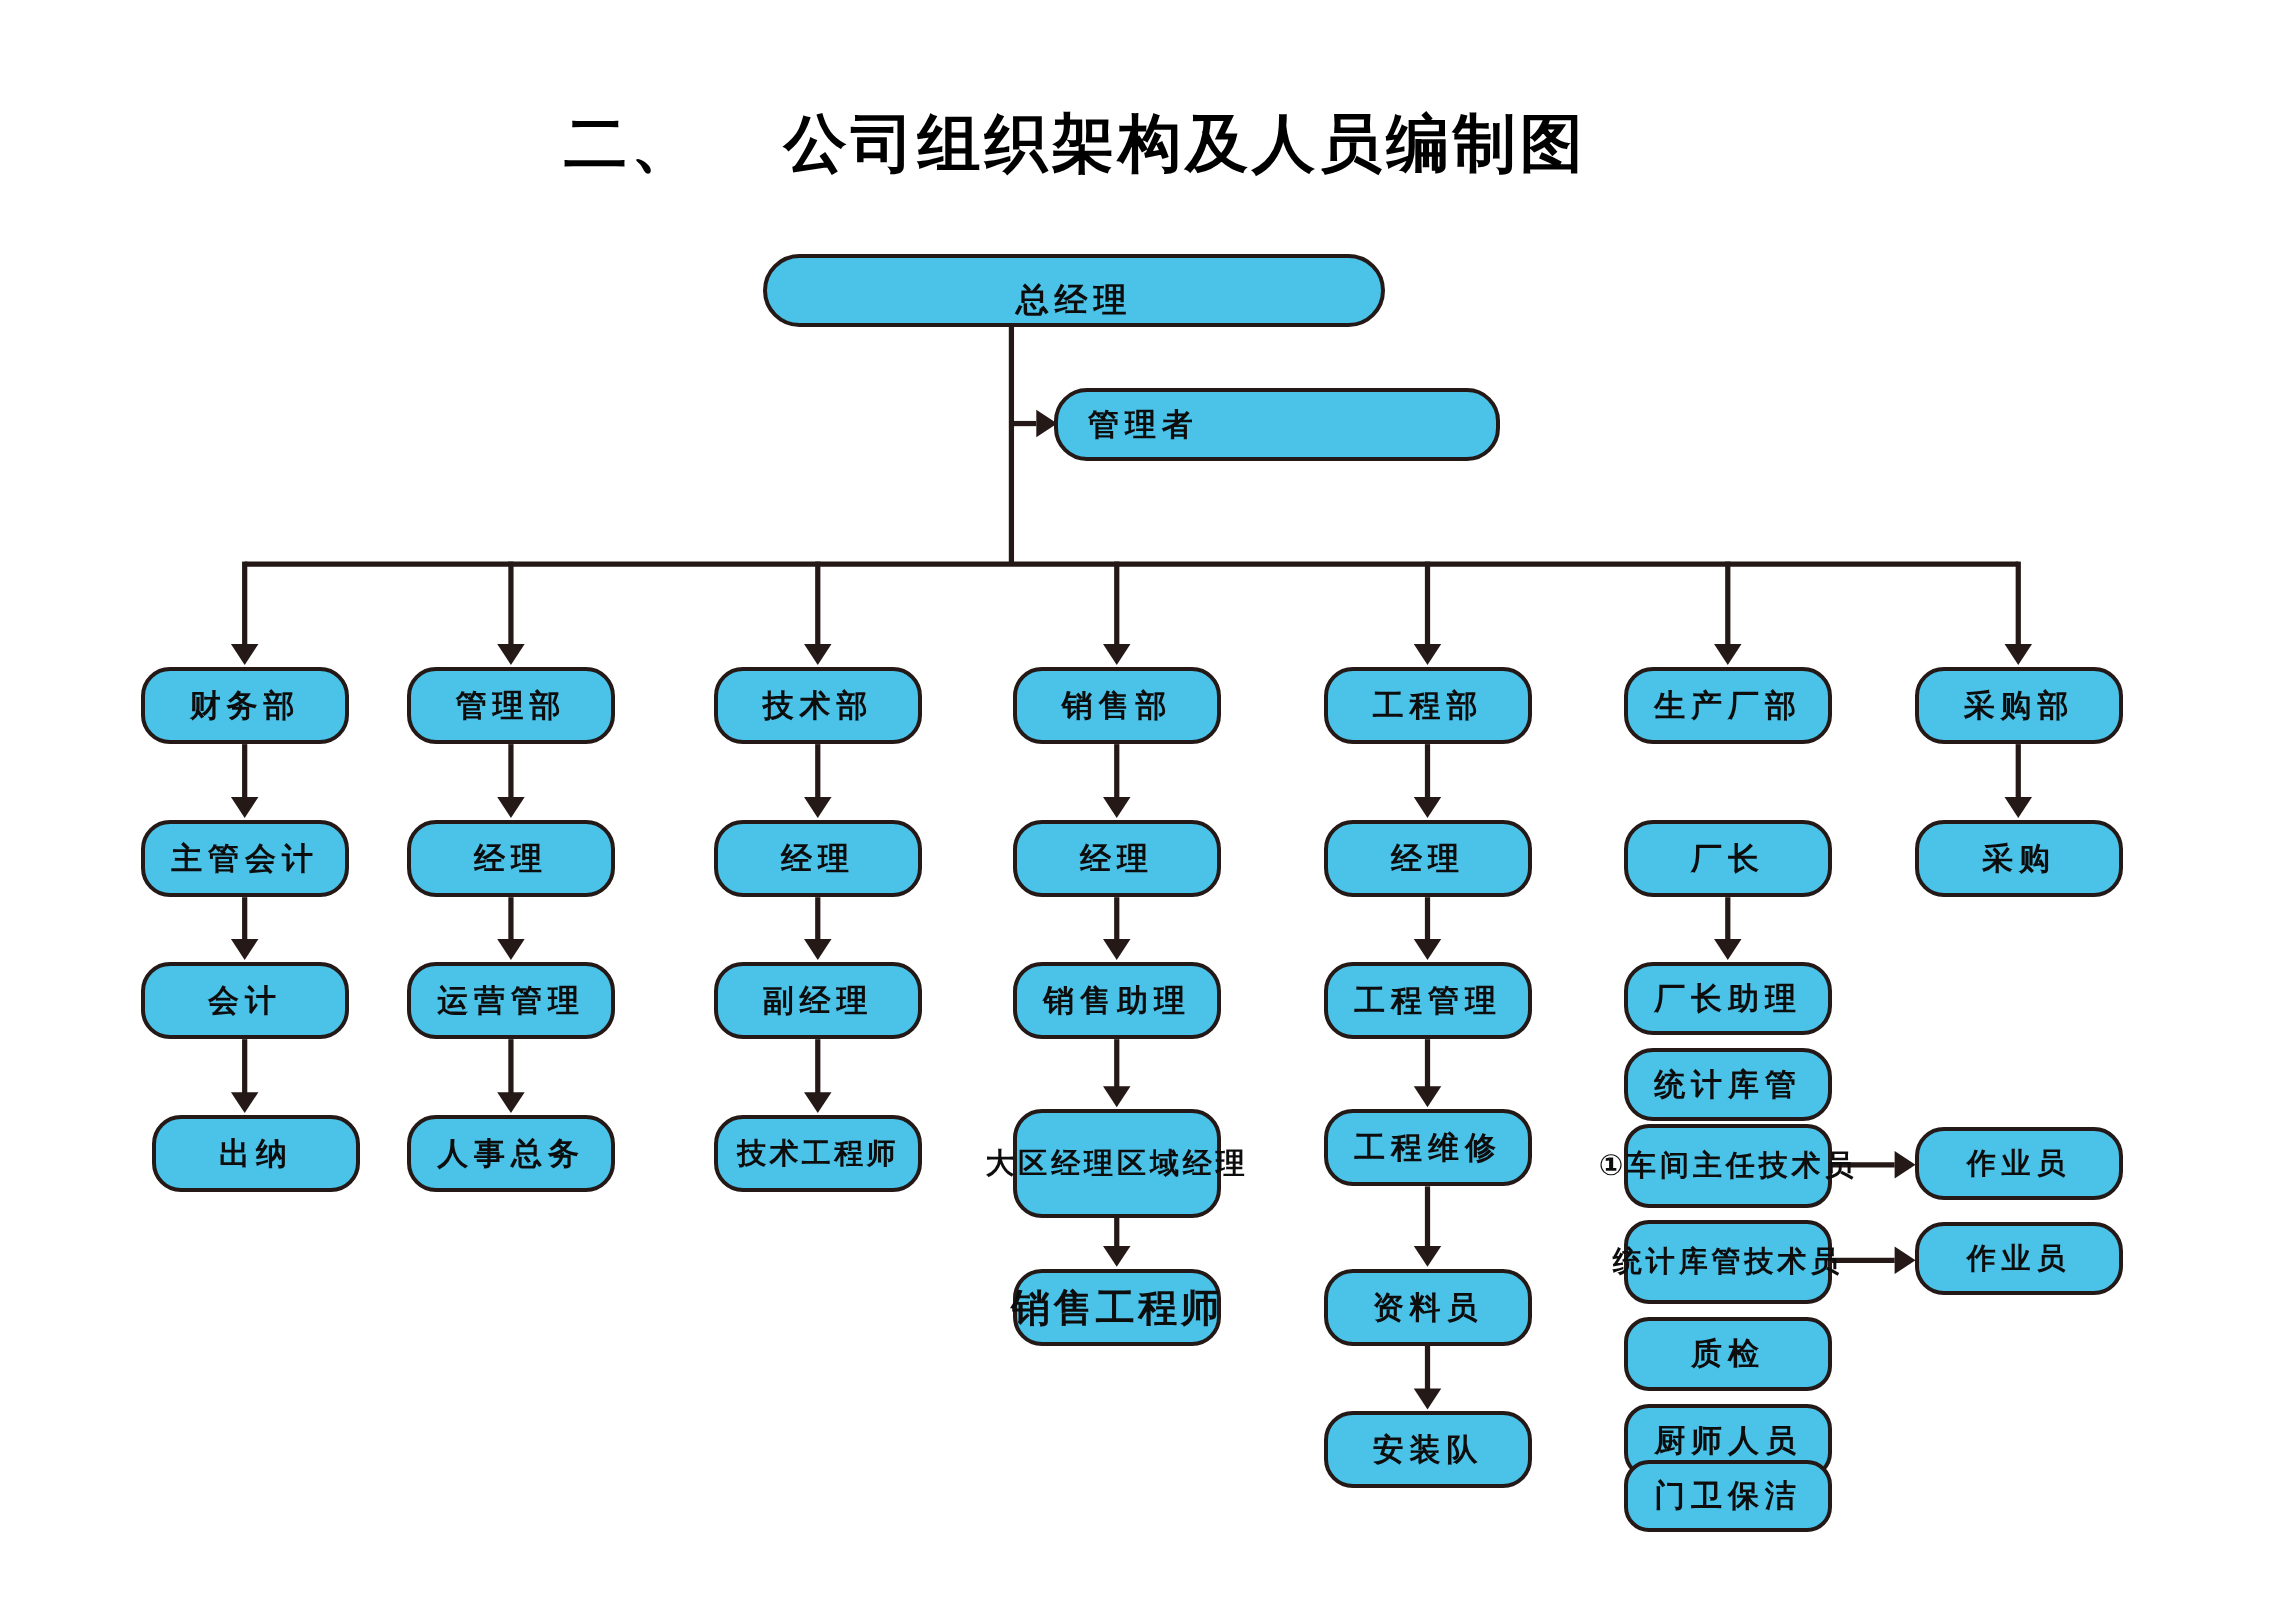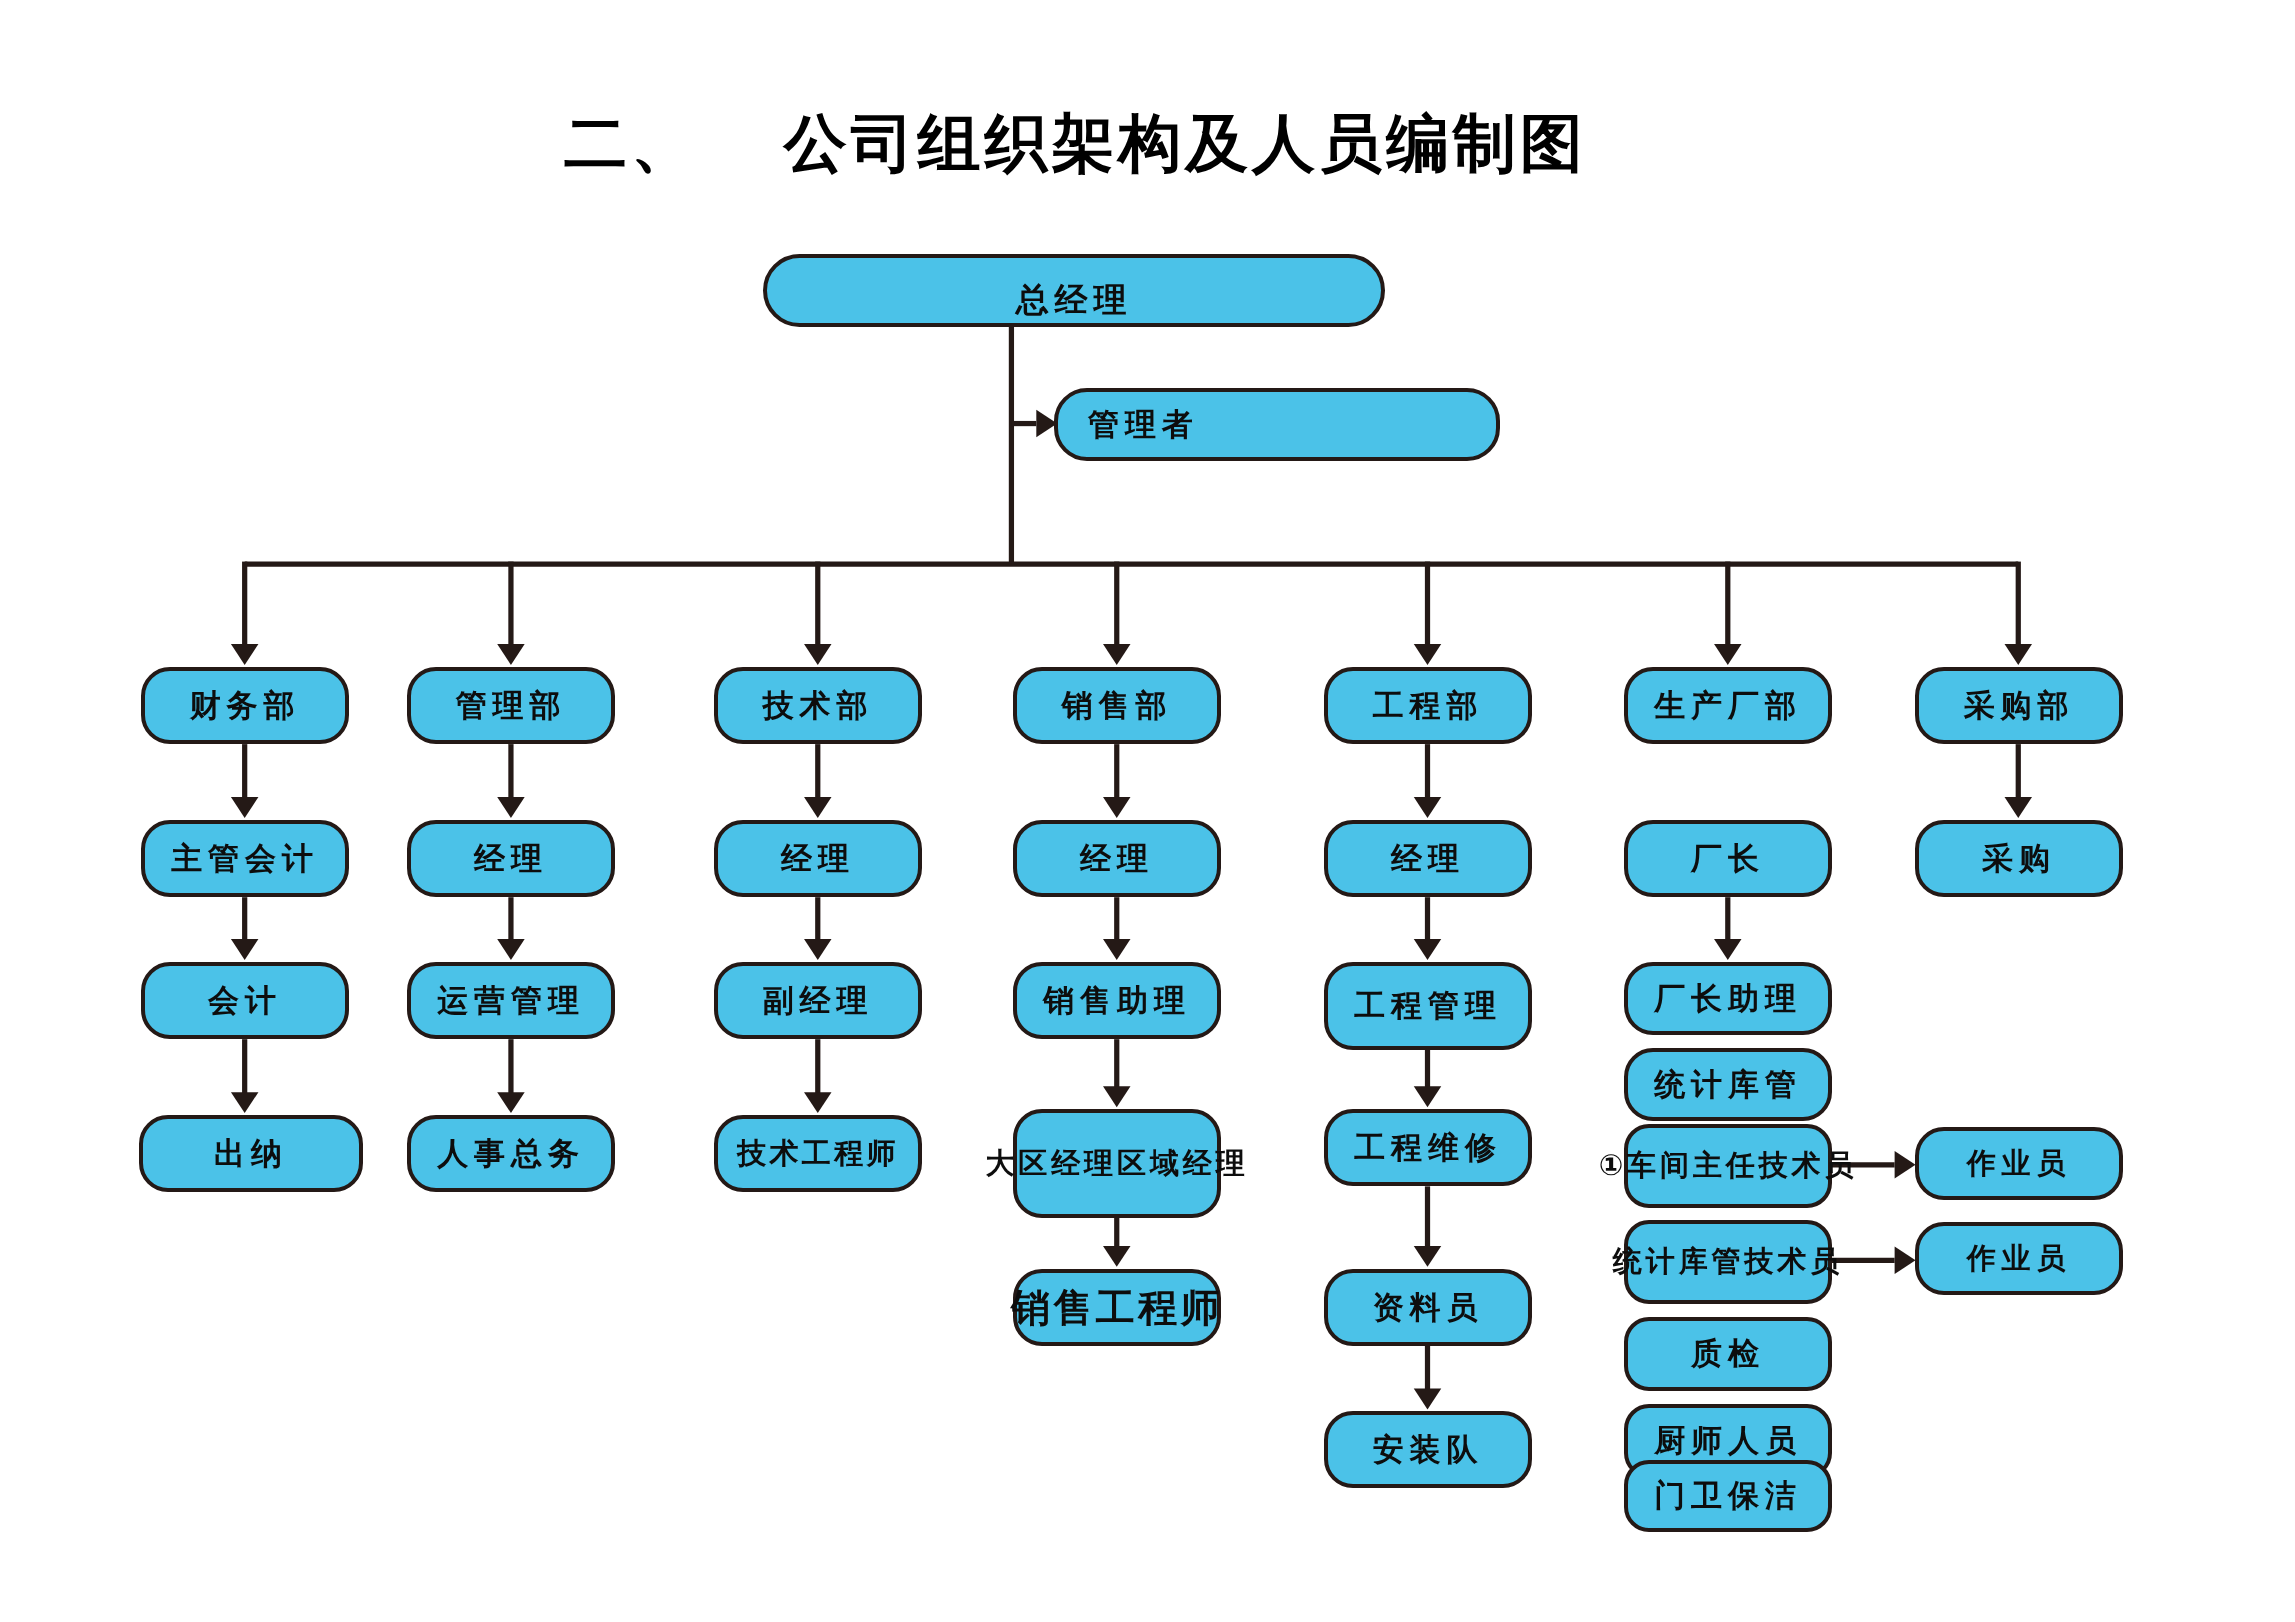--- a/index.html
+++ b/index.html
@@ -135,21 +135,21 @@
 
 <div class="box" style="left:141px;top:667px;width:208px;height:77px;">
   <span>财务部</span>
 </div>
 <div class="box" style="left:141px;top:820px;width:208px;height:77px;">
   <span>主管会计</span>
 </div>
 <div class="box" style="left:141px;top:962px;width:208px;height:77px;">
   <span>会计</span>
 </div>
-<div class="box" style="left:139px;top:1115px;width:224px;height:77px;">
+<div class="box" style="left:152px;top:1115px;width:208px;height:77px;">
   <span>出纳</span>
 </div>
 
 <div class="box" style="left:407px;top:667px;width:208px;height:77px;">
   <span>管理部</span>
 </div>
 <div class="box" style="left:407px;top:820px;width:208px;height:77px;">
   <span>经理</span>
 </div>
 <div class="box" style="left:407px;top:962px;width:208px;height:77px;">
@@ -188,21 +188,21 @@
 <div class="box" style="left:1013px;top:1269px;width:208px;height:77px;font-size:39px;letter-spacing:3.3px;">
   <span>销售工程师</span>
 </div>
 
 <div class="box" style="left:1324px;top:667px;width:208px;height:77px;">
   <span>工程部</span>
 </div>
 <div class="box" style="left:1324px;top:820px;width:208px;height:77px;">
   <span>经理</span>
 </div>
-<div class="box" style="left:1324px;top:962px;width:208px;height:88px;text-align:right;">
+<div class="box" style="left:1324px;top:962px;width:208px;height:77px;text-align:right;">
   <span>工程管理</span>
 </div>
 <div class="box" style="left:1324px;top:1109px;width:208px;height:77px;">
   <span>工程维修</span>
 </div>
 <div class="box" style="left:1324px;top:1269px;width:208px;height:77px;">
   <span>资料员</span>
 </div>
 <div class="box" style="left:1324px;top:1411px;width:208px;height:77px;">
   <span>安装队</span>

